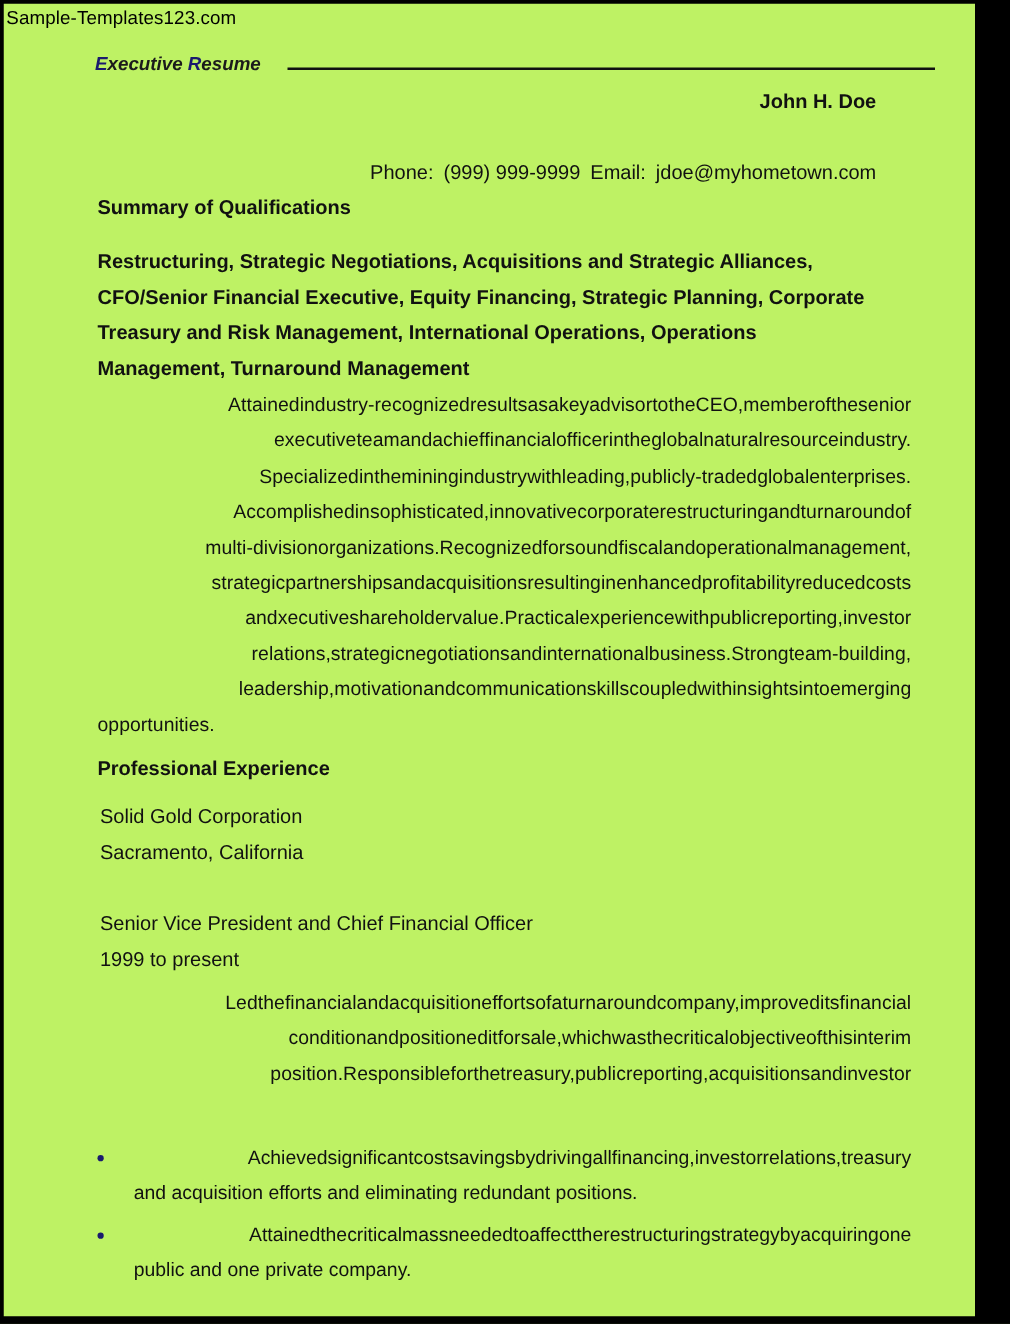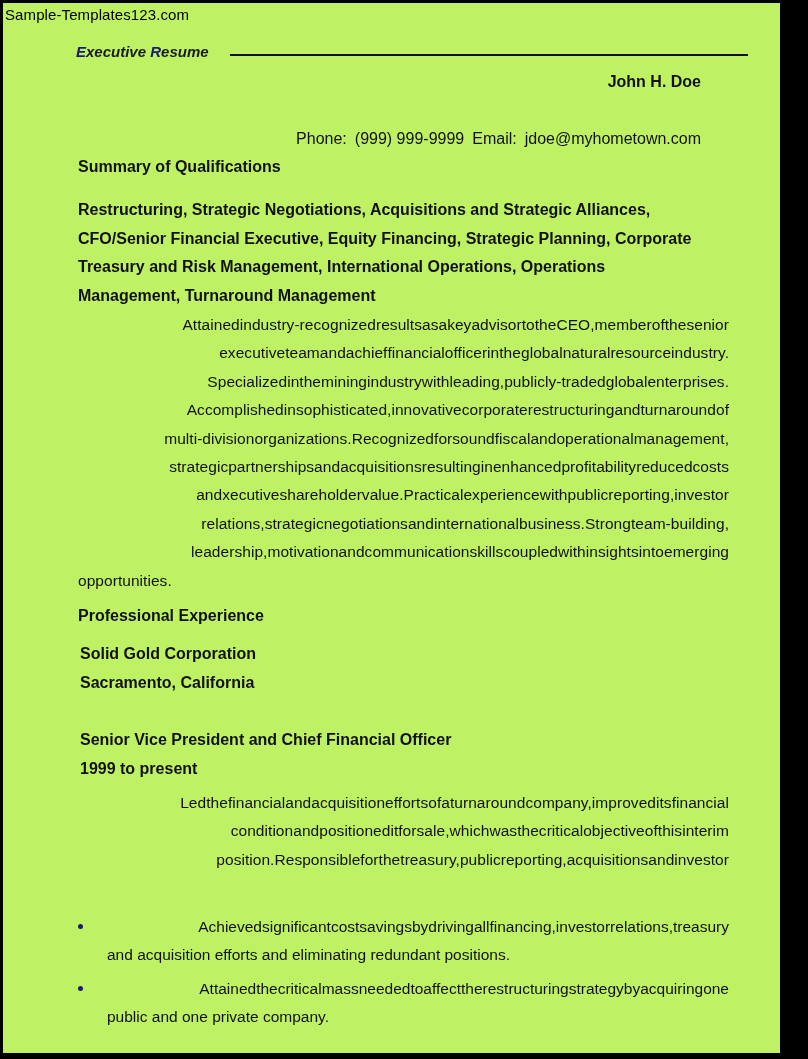--- a/index.html
+++ b/index.html
@@ -101,21 +101,21 @@
     }
     .line-inner {
       display: flex;
       justify-content: flex-end;
     }
 
     .exp-bold {
       position: absolute;
       left: 77px;
       font-size: 16px;
-      font-weight: bold;
+      font-weight: normal;
       white-space: nowrap;
     }
 
     .bullet-item {
       position: absolute;
       left: 75px;
       width: 651px;
     }
     .bullet-dot {
       position: absolute;

